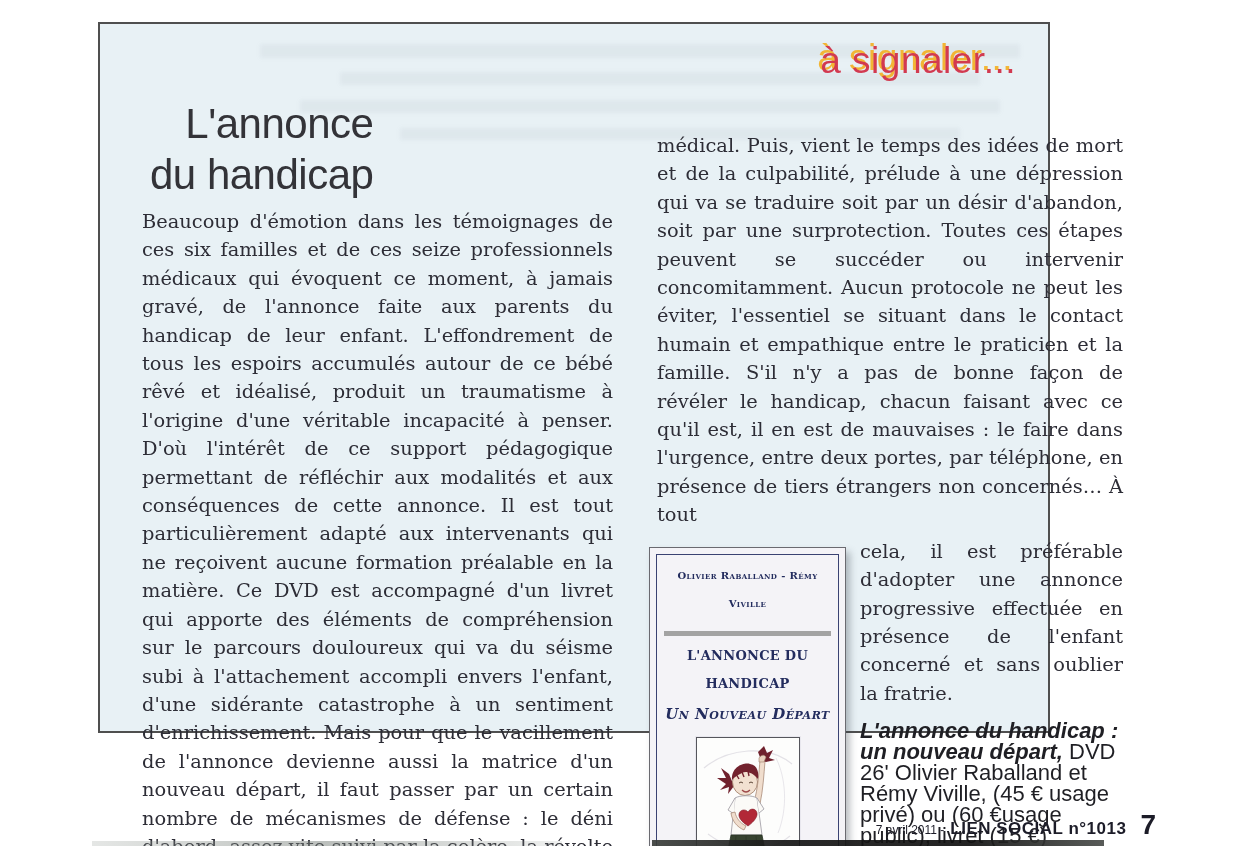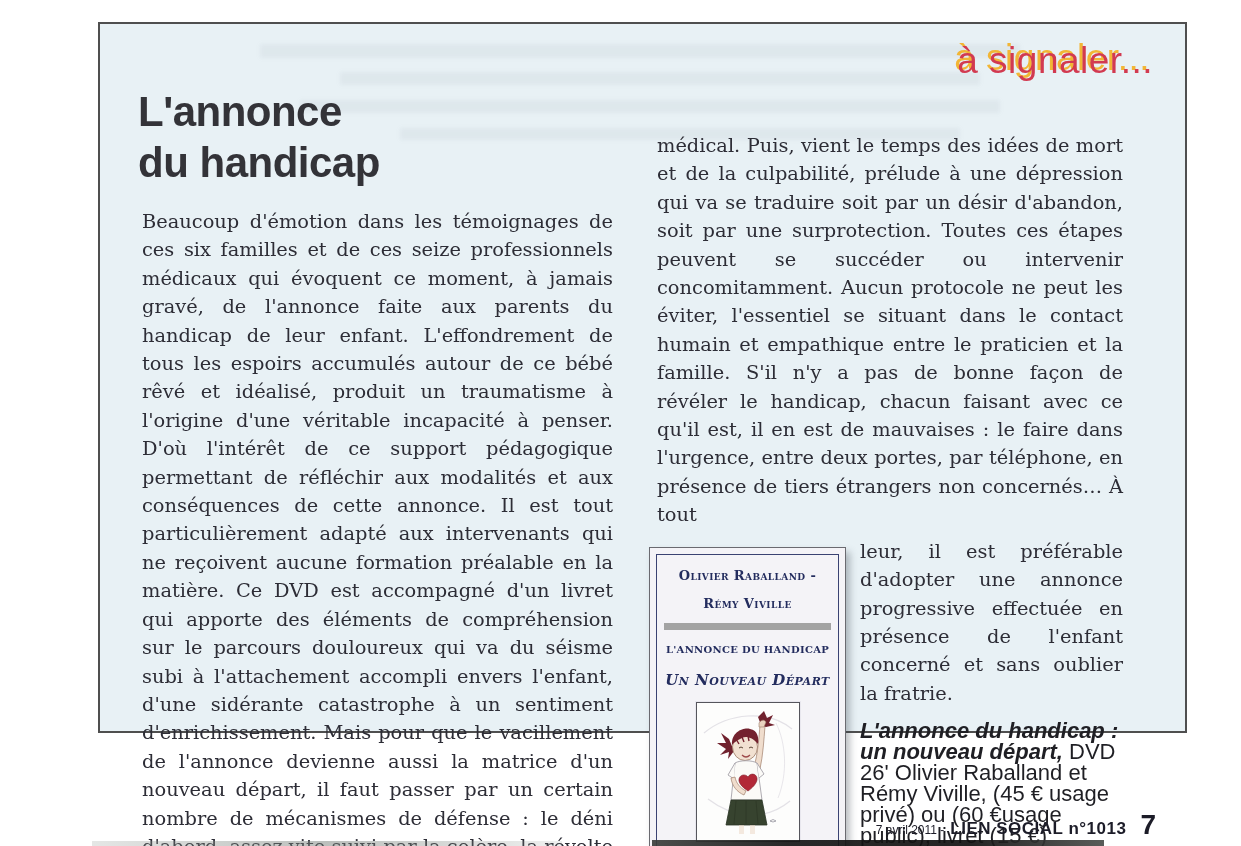--- a/index.html
+++ b/index.html
@@ -1,21 +1,21 @@
 <!DOCTYPE html>
 <html lang="fr"><head>
 <meta charset="utf-8">
 <style>
   html,body{margin:0;padding:0;}
   body{
     width:1241px;height:846px;position:relative;background:#ffffff;
     font-family:"Liberation Sans",sans-serif;overflow:hidden;
   }
   .panel{
-    position:absolute;left:98px;top:22px;width:1089px;height:711px;
+    position:absolute;left:98px;top:22px;width:952px;height:711px;
     background:#e8f1f5;border:2px solid #4f4f4f;box-sizing:border-box;
   }
   
   .ghost{position:absolute;background:rgba(100,115,130,0.07);filter:blur(2px);border-radius:2px;}
 
   .rubric{
     position:absolute;top:16px;right:32px;
     font-size:37px;letter-spacing:0.5px;color:#d23a50;
     text-shadow:-3px -3px 0 rgba(242,178,42,0.95);
     font-family:"Liberation Sans",sans-serif;
@@ -39,25 +39,25 @@
   .cover{
     background:#f4f3f7;border:1px solid #6a6a70;
     box-shadow:4px 5px 7px rgba(60,70,80,0.35);
     padding:6px;box-sizing:border-box;
   }
   .cover-inner{
     border:1.5px solid #3a4272;padding:7px 5px 6px 5px;text-align:center;
     color:#232c5e;
   }
   .cover-authors{
-    font-variant:small-caps;font-weight:bold;font-size:13px;letter-spacing:0.4px;
-    padding-bottom:4px;border-bottom:7px solid #a3a3a3;margin:0 2px 6px 2px;
+    font-variant:small-caps;font-weight:bold;font-size:10px;letter-spacing:0.4px;
+    padding-bottom:12px;border-bottom:5px solid #a3a3a3;margin:0 2px 6px 2px;
   }
   .cover-title{
-    text-transform:uppercase;font-weight:bold;font-size:10px;letter-spacing:0.3px;
+    text-transform:uppercase;font-weight:bold;font-size:13px;letter-spacing:0.3px;
   }
   .cover-subtitle{
     font-variant:small-caps;font-style:italic;font-weight:bold;font-size:15px;
     margin-top:2px;letter-spacing:0.5px;
   }
   .illus-frame{
     width:102px;height:138px;margin:8px auto 7px auto;background:#fdfdfc;
     border:1px solid #55555c;box-shadow:0 0 0 1px #e8e7ee;
   }
   .cover-genre{
@@ -95,21 +95,21 @@
 
 <div class="panel">
 
   <div class="ghost" style="left:160px;top:20px;width:760px;height:14px;"></div>
   <div class="ghost" style="left:240px;top:48px;width:640px;height:13px;"></div>
   <div class="ghost" style="left:200px;top:76px;width:700px;height:13px;"></div>
   <div class="ghost" style="left:300px;top:104px;width:560px;height:12px;"></div>
 
   <div class="rubric">à signaler...</div>
 
-  <h1 class="article-title" style="margin:4px;font-weight:700;">
+  <h1 class="article-title" style="margin:16px;font-weight:400;text-align:right;">
     <span style="display:block;">L'annonce</span>
     <span style="display:block;">du handicap</span>
   </h1>
 
   <div class="col col-left">
     <p>Beaucoup d'émotion dans les témoignages de ces six familles et de ces seize professionnels médicaux qui évoquent ce moment, à jamais gravé, de l'annonce faite aux parents du handicap de leur enfant. L'effondrement de tous les espoirs accumulés autour de ce bébé rêvé et idéalisé, produit un traumatisme à l'origine d'une véritable incapacité à penser. D'où l'intérêt de ce support pédagogique permettant de réfléchir aux modalités et aux conséquences de cette annonce. Il est tout particulièrement adapté aux intervenants qui ne reçoivent aucune formation préalable en la matière. Ce DVD est accompagné d'un livret qui apporte des éléments de compréhension sur le parcours douloureux qui va du séisme subi à l'attachement accompli envers l'enfant, d'une sidérante catastrophe à un sentiment d'enrichissement. Mais pour que le vacillement de l'annonce devienne aussi la matrice d'un nouveau départ, il faut passer par un certain nombre de mécanismes de défense : le déni d'abord, assez vite suivi par la colère, la révolte et l'agressivité envers le corps</p>
   </div>
 
   <div class="col col-right">
     <p>médical. Puis, vient le temps des idées de mort et de la culpabilité, prélude à une dépression qui va se traduire soit par un désir d'abandon, soit par une surprotection. Toutes ces étapes peuvent se succéder ou intervenir concomitamment. Aucun protocole ne peut les éviter, l'essentiel se situant dans le contact humain et empathique entre le praticien et la famille. S'il n'y a pas de bonne façon de révéler le handicap, chacun faisant avec ce qu'il est, il en est de mauvaises : le faire dans l'urgence, entre deux portes, par téléphone, en présence de tiers étrangers non concernés… À tout</p>
@@ -156,21 +156,21 @@
 
               <path d="M72,118 q3,-3 6,0 q-3,2 -6,0" stroke="#8a8894" stroke-width="0.7" fill="none"></path>
             </svg>
           </div>
           <div class="cover-genre">Documentaire</div>
 
         </div>
       </div>
     </div>
 
-    <p>leur, il est préférable d'adopter une annonce progressive effectuée en présence de l'enfant concerné et sans oublier la fratrie.</p>
+    <p>cela, il est préférable d'adopter une annonce progressive effectuée en présence de l'enfant concerné et sans oublier la fratrie.</p>
 
     <div class="caption">
       <span class="cap-title">L'annonce du handicap : un nouveau départ,</span><span> DVD 26' Olivier Raballand et Rémy Viville, (45 € usage privé) ou (60 €usage public), livret (15 €)</span>
       <span class="cap-line">contact@mondealautre.fr</span>
     </div>
   </div>
 
 </div>
 
 <div class="footer">

